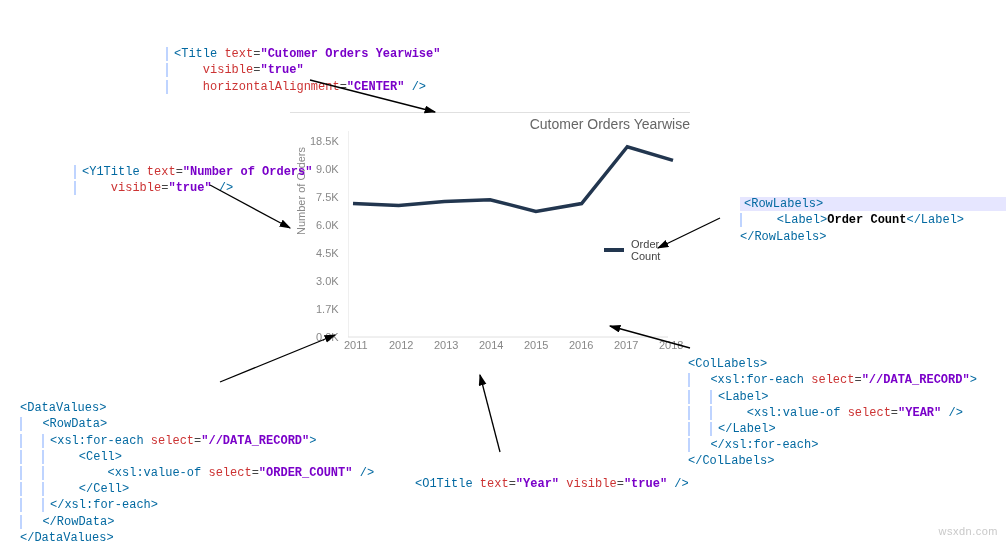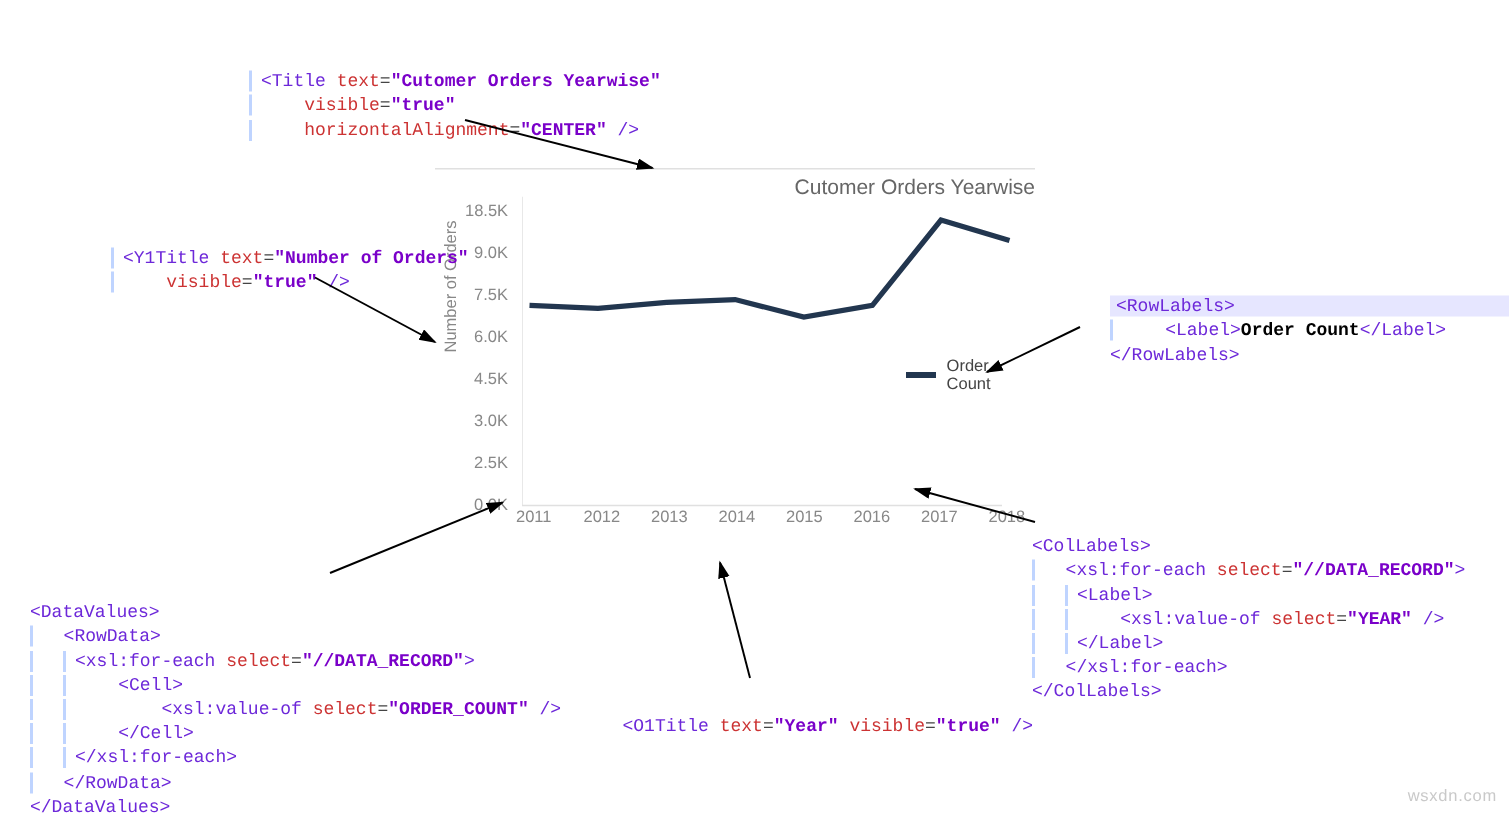--- a/index.html
+++ b/index.html
@@ -13,21 +13,21 @@
     position: relative;
     overflow: hidden;
   }
   .code {
     font-family: Consolas, "Courier New", monospace;
     font-size: 12px;
     line-height: 1.35;
     white-space: pre;
     color: #444;
   }
-  .tag   { color: #6d28d9; }
+  .tag   { color: #0369a1; }
   .attr  { color: #cc3333; }
   .val   { color: #7a00c9; font-weight: bold; }
   .txt   { color: #000; font-weight: bold; }
   .abs { position: absolute; }
   .lbar { border-left: 2px solid #bfd4ff; padding-left: 6px; }
   .lbar2 { border-left: 2px solid #bfd4ff; padding-left: 6px; margin-left: 14px; }
   .hl { background: #e6e6ff; padding: 0 4px; }
 
   .chart {
     position: absolute;
@@ -89,21 +89,21 @@
 <div class="chart-title">Cutomer Orders Yearwise</div>
 
 <div class="chart">
 
   <div class="ytick" style="left:20px; top:22px">18.5K</div>
   <div class="ytick" style="left:26px; top:50px">9.0K</div>
   <div class="ytick" style="left:26px; top:78px">7.5K</div>
   <div class="ytick" style="left:26px; top:106px">6.0K</div>
   <div class="ytick" style="left:26px; top:134px">4.5K</div>
   <div class="ytick" style="left:26px; top:162px">3.0K</div>
-  <div class="ytick" style="left:26px; top:190px">2.5K</div>
+  <div class="ytick" style="left:26px; top:190px">1.7K</div>
   <div class="ytick" style="left:26px; top:218px">0.0K</div>
 
   <svg id="plot-svg" width="340" height="220" style="position:absolute; left:58px; top:18px;">
     <line x1="0" y1="206" x2="0" y2="0" stroke="#e0e0e0"></line>
     <line x1="0" y1="206" x2="320" y2="206" stroke="#e0e0e0"></line>
     <polyline id="series-line" fill="none" stroke-width="3.5" points="5.0,72.6 50.7,74.6 96.4,70.6 142.1,68.7 187.9,80.4 233.6,72.6 279.3,15.7 325.0,29.4" stroke="#22364f"></polyline>
   </svg>
 
   <div class="xtick" style="top:226px; left:54px">2011</div>
   <div class="xtick" style="top:226px; left:99px">2012</div>

